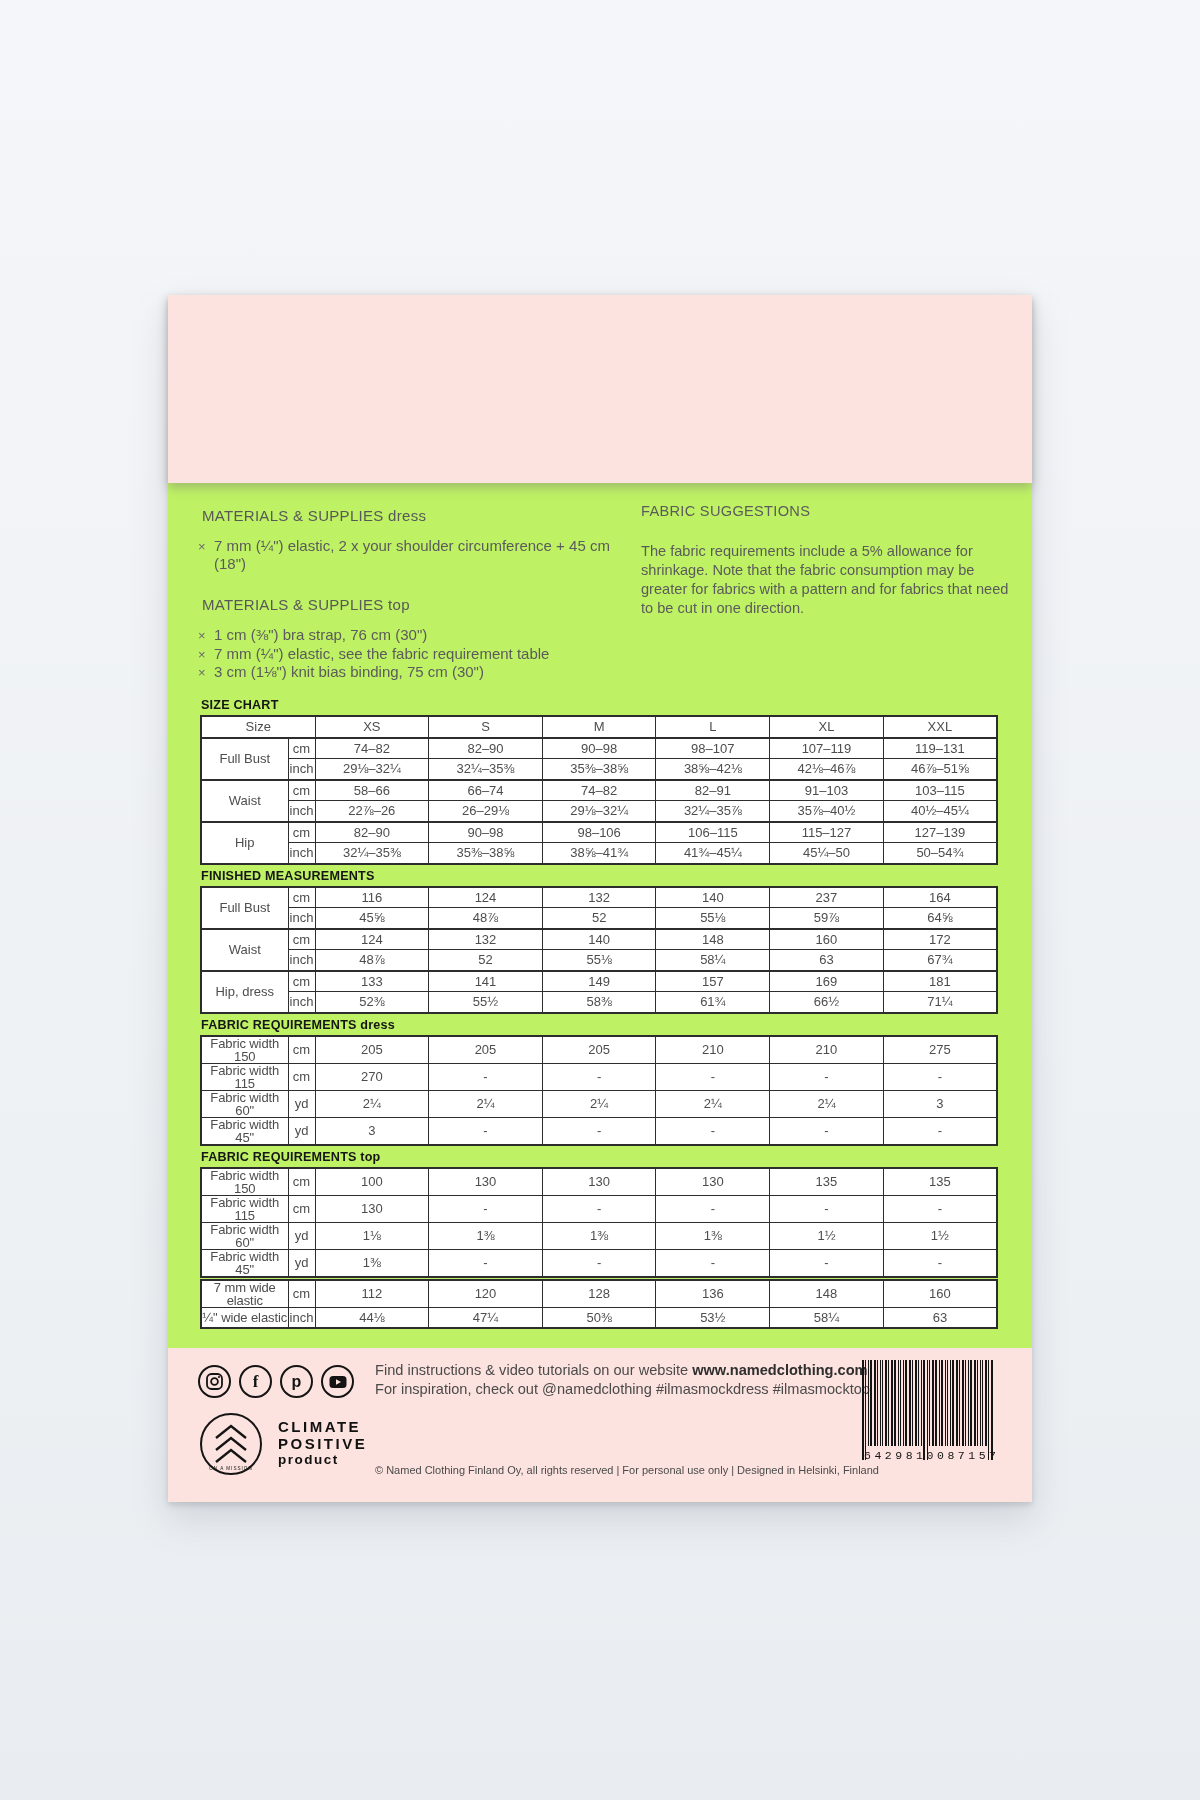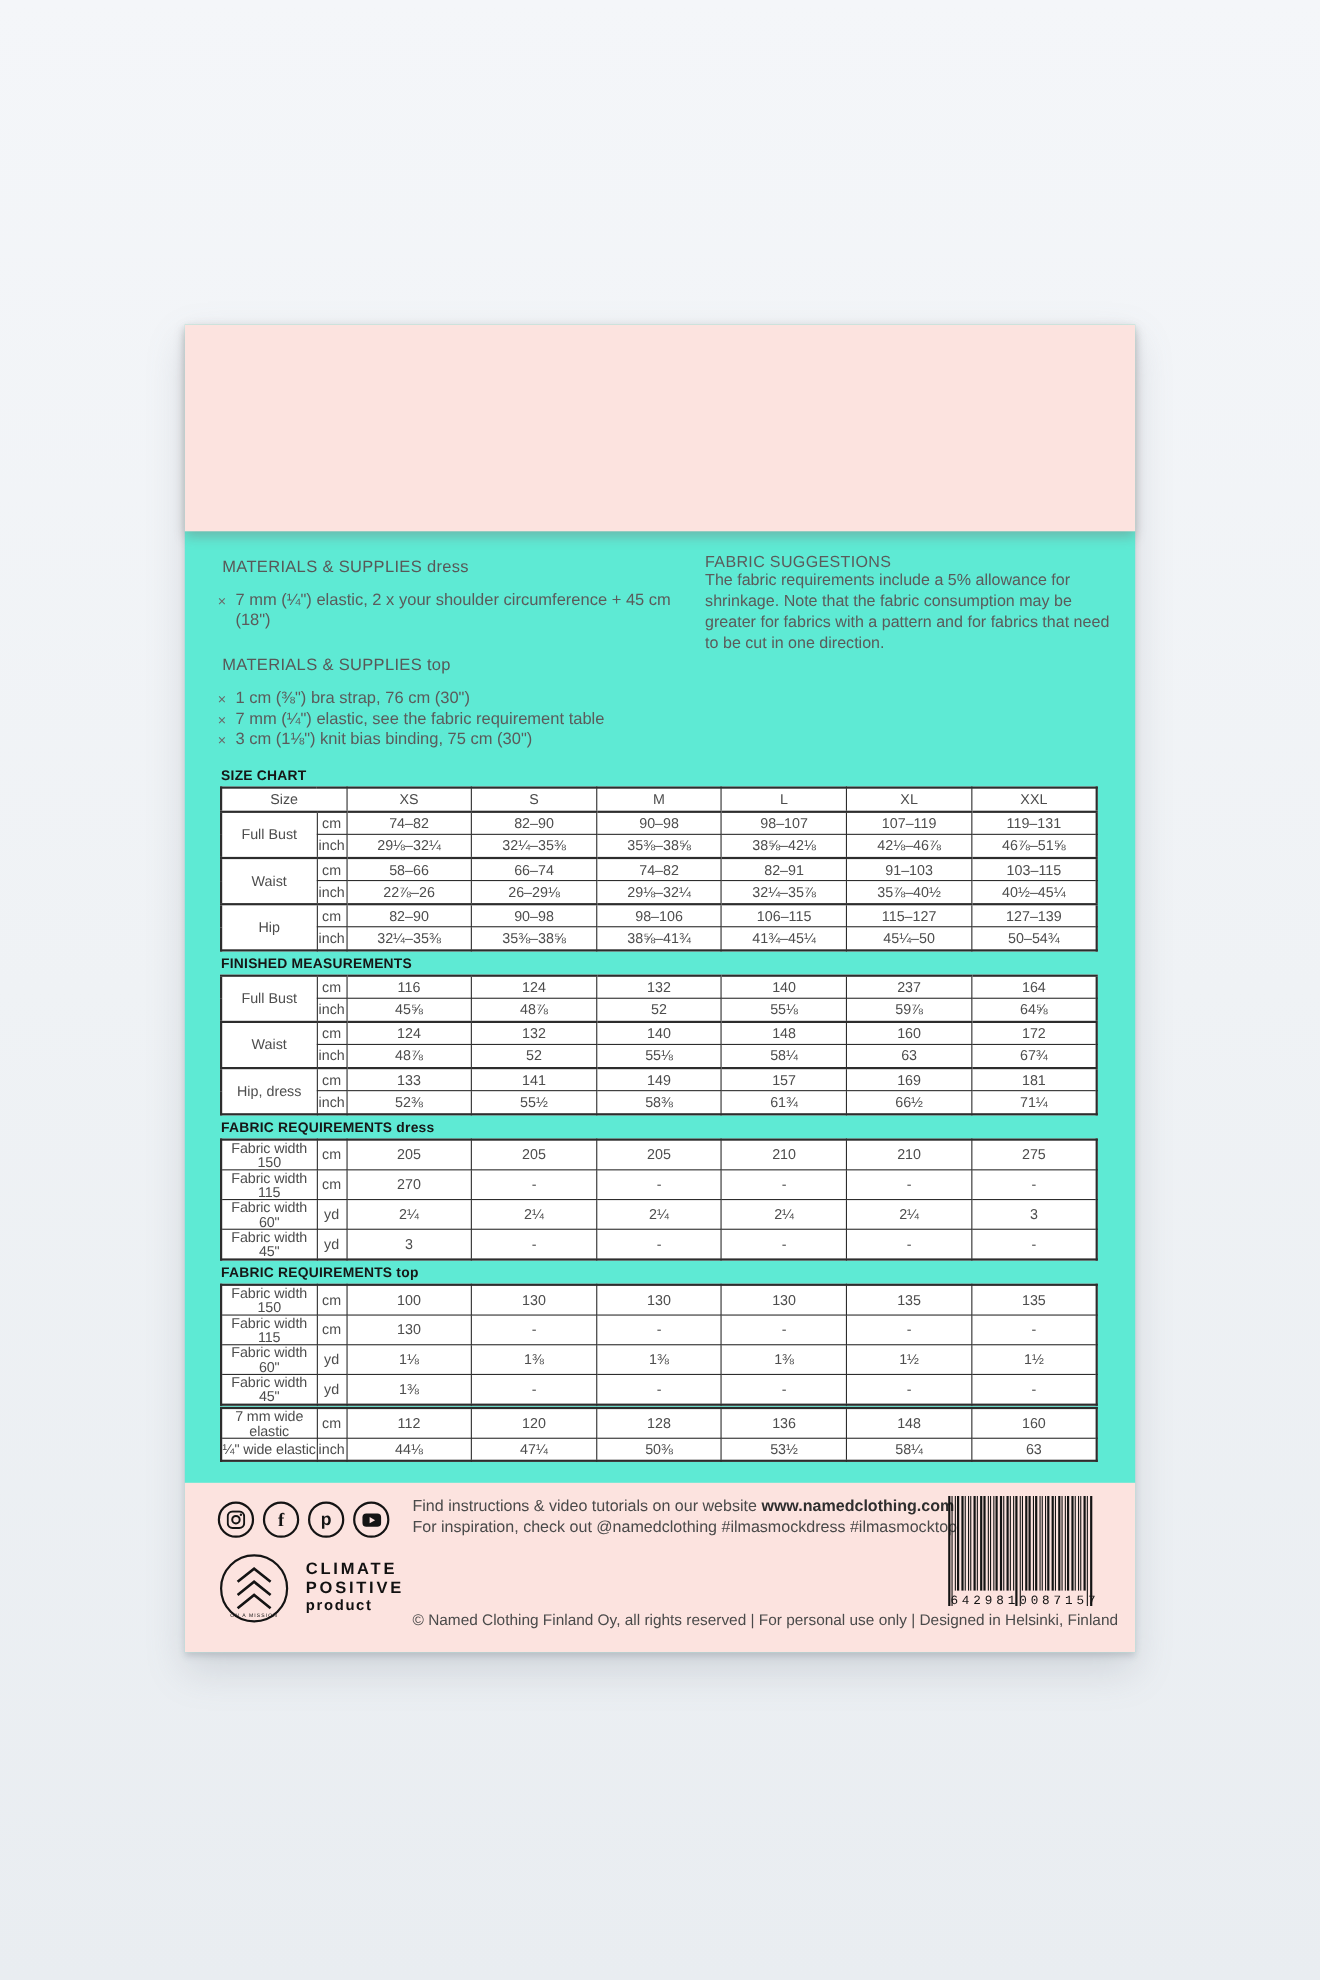--- a/index.html
+++ b/index.html
@@ -4,36 +4,36 @@
 <style>
   html,body{margin:0;padding:0;}
   body{
     width:1200px;height:1800px;position:relative;overflow:hidden;
     background:linear-gradient(180deg,#f4f6f9 0%,#eff2f5 50%,#e9edf1 100%);
     font-family:"Liberation Sans","DejaVu Sans",sans-serif;
     -webkit-font-smoothing:antialiased;
   }
   .page{
     position:absolute;left:168px;top:295px;width:864px;height:1207px;
-    background:#5eead4;
+    background:#bef264;
     box-shadow:0 3px 6px rgba(110,118,130,.28),0 16px 34px rgba(110,118,130,.22);
   }
   .pink-band{
     position:absolute;left:0;top:0;width:864px;height:188px;
     background:#fce3df;box-shadow:0 5px 10px rgba(125,120,122,.42);z-index:2;
   }
   
   .materials{position:absolute;left:30px;top:212px;width:430px;color:#5b5b5b;font-size:15px;}
   .mat-title{color:#585858;letter-spacing:.3px;padding-left:4px;}
   .mat-items{margin-top:13px;}
   .mat-item{display:flex;line-height:17.6px;}
   .mat-item .bullet{width:16px;flex:0 0 16px;color:#6a6a6a;font-size:13px;padding-top:1px;}
   .gap-lg{margin-top:24px;}
   .suggestions{position:absolute;left:473px;top:208px;width:378px;color:#5b5b5b;font-size:14.6px;}
-  .sug-title{letter-spacing:.3px;}
+  .sug-title{letter-spacing:.3px;margin-bottom:23px;}
   .suggestions p{margin:0 0 19px 0;line-height:19px;}
   
   .tables-region{position:absolute;left:32px;top:400px;width:800px;}
   .tbl-label{font-weight:700;color:#161616;font-size:12.6px;height:20px;display:flex;align-items:center;letter-spacing:.2px;padding-left:1px;}
   table.chart{border-collapse:collapse;table-layout:fixed;width:798px;border:2px solid #2d2d2d;margin-bottom:1px;background:#fff;}
   table.chart td,table.chart th{border:1px solid #2d2d2d;text-align:center;vertical-align:middle;height:19.5px;padding:0;line-height:1;font-size:13px;font-weight:400;color:#4d4d4d;}
   table.chart tr.group-start td{border-top:2px solid #2d2d2d;}
   td.name-cell{font-size:12.6px;}
   td.name-small{font-size:11px;letter-spacing:-.1px;}
   td.unit-cell{font-size:11.3px;}
@@ -44,21 +44,21 @@
   .soc{width:33px;height:33px;border:2.4px solid #141414;border-radius:50%;display:flex;align-items:center;justify-content:center;box-sizing:border-box;}
   .soc .fb{font-weight:700;font-size:17px;color:#141414;font-family:"Liberation Serif","DejaVu Serif",serif;}
   .soc .pin{font-weight:700;font-size:16px;color:#141414;}
   .climate{position:absolute;left:30px;top:52px;width:220px;height:92px;}
   .climate svg{position:absolute;left:0;top:0;}
   .climate-text{position:absolute;left:80px;top:18px;color:#111;}
   .climate-text .l1,.climate-text .l2{font-weight:700;font-size:15px;letter-spacing:2.5px;line-height:17px;}
   .climate-text .l3{font-weight:700;font-size:13.5px;letter-spacing:1.5px;line-height:16px;}
   .foot-text{position:absolute;left:207px;top:13px;color:#4a4a4a;font-size:14.6px;line-height:19px;}
   .foot-text b{color:#2e2e2e;}
-  .copyright{position:absolute;left:207px;top:116px;color:#4a4a4a;font-size:14px;}
+  .copyright{position:absolute;left:207px;top:116px;color:#4a4a4a;font-size:11px;}
   .barcode{position:absolute;left:694px;top:12px;width:136px;height:102px;}
   .bars{position:absolute;left:0;top:0;display:flex;align-items:flex-start;}
   .bars div{background:#141414;}
   .bc-digits{position:absolute;left:2px;right:2px;bottom:0;display:flex;justify-content:space-between;font-size:11.5px;color:#141414;font-family:"Liberation Mono","DejaVu Sans Mono",monospace;}
 </style>
 </head>
 <body>
 
 <div class="page">
 

